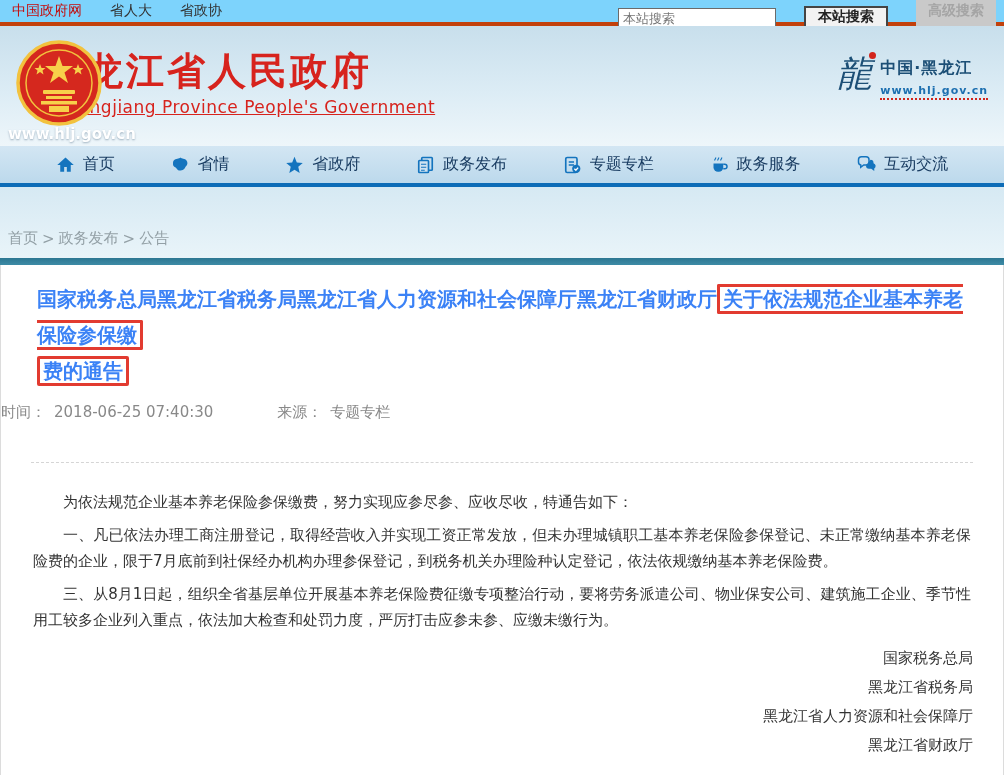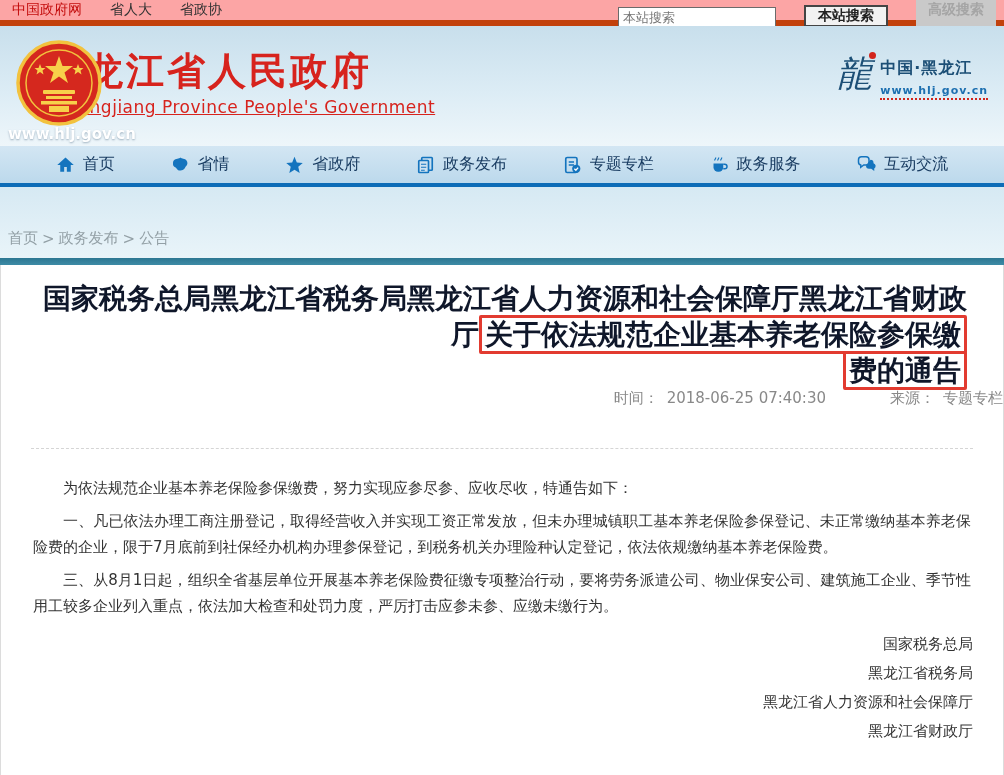--- a/index.html
+++ b/index.html
@@ -1,21 +1,21 @@
 <!DOCTYPE html>
 <html><head>
 <meta charset="utf-8">
 <style>
   * { margin:0; padding:0; box-sizing:border-box; }
   html,body { background:#fff; }
   body { font-family:"DejaVu Sans","Liberation Sans",sans-serif; width:1004px; }
   .page { width:1004px; height:775px; overflow:hidden; display:flex; flex-direction:column; background:#fff; }
 
   
-  .topbar { height:26px; background:#fca5a5; border-bottom:6px solid #c2410c; display:flex; align-items:center; padding:0 8px; font-size:14px; }
+  .topbar { height:26px; background:#7dd3fc; border-bottom:4px solid #c2410c; display:flex; align-items:center; padding:0 8px; font-size:14px; }
   .topbar .links { display:flex; gap:28px; align-items:center; padding-left:4px; }
   .topbar .links .lnk { color:#333; cursor:pointer; }
   .topbar .links .lnk.red { color:#c30d0d; }
   .topbar .searchzone { margin-left:auto; display:flex; align-items:flex-end; gap:28px;padding-left:8px; }
   .topbar input { width:158px; height:20px; border:1px solid #6b6b6b; font-size:13px; padding:0 4px; color:#333; background:#fff; font-family:inherit; }
   .btn-search { height:22px; padding:0 12px; background:#f2f2f2; border:2px solid #444; font-weight:bold; font-size:14px; color:#222; cursor:pointer; font-family:inherit; }
   .btn-adv { height:34px; padding:0 12px; background:#c9c9c9; border:none; font-weight:bold; font-size:14px; color:#a5a5a5; cursor:pointer; font-family:inherit; }
 
   
   .header { height:120px; background:linear-gradient(180deg,#c8dfec 0%,#dcecf5 55%,#eef6fa 100%); position:relative; display:flex; align-items:center; }
@@ -37,23 +37,23 @@
   .nav-item svg { display:block; }
 
   
   .crumbband { height:71px; background:linear-gradient(180deg,#d6e9f3,#e9f4f9); position:relative; }
   .crumbs { position:absolute; left:8px; bottom:10px; font-size:15px; color:#93a0a6; display:flex; gap:4px; align-items:center; }
   .crumbs .ci { cursor:pointer; }
   .tealbar { height:7px; background:linear-gradient(180deg,#2d7792,#3d8ba6); }
 
   
   .content { flex:1; background:#fff; border-left:1px solid #dcdcdc; border-right:1px solid #dcdcdc; padding-top:16px; }
-  .art-title { text-align:right; font-size:28px; font-weight:bold; color:#0f172a; line-height:36px; padding:0 36px; }
+  .art-title { text-align:left; font-size:20px; font-weight:bold; color:#3b82f6; line-height:36px; padding:0 36px; }
   .hl { border:3px solid #e23b30; border-radius:2px; padding:0 3px; }
-  .meta { display:flex; justify-content:flex-end; gap:64px; font-size:15px; color:#898989; }
+  .meta { display:flex; justify-content:flex-start; gap:64px; margin-top:14px; font-size:15px; color:#898989; }
   .meta .pair { display:flex; gap:8px; }
   .dashsep { border-top:1px dashed #d5d5d5; margin:40px 30px 0 30px; }
   .bodytext { padding:26px 32px 0 32px; }
   .bodytext p { font-size:15px; line-height:26.5px; color:#333; text-indent:2em; margin-bottom:6px; text-align:justify; }
   .signs { margin-top:10px; padding-right:30px; text-align:right; font-size:15px; color:#333; }
   .signs div { line-height:29px; }
 </style>
 </head>
 <body>
 

